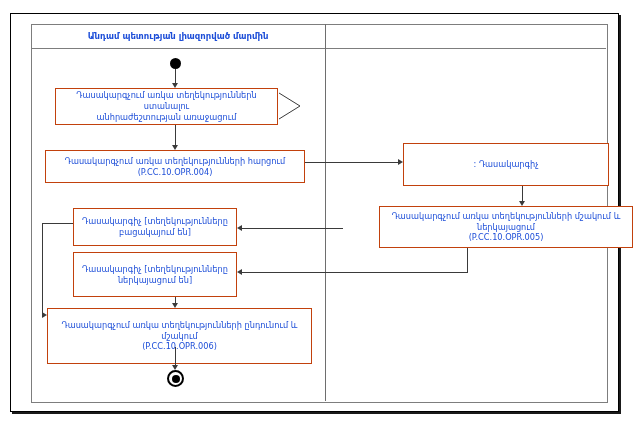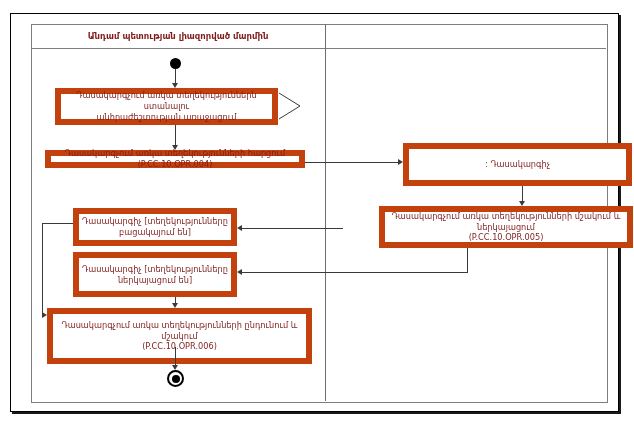--- a/index.html
+++ b/index.html
@@ -1,32 +1,32 @@
 <!DOCTYPE html>
 <html><head>
 <meta charset="utf-8">
 <style>
   html,body{margin:0;padding:0;background:#ffffff;}
   .canvas{position:relative;width:634px;height:423px;background:#ffffff;overflow:hidden;
-          font-family:"DejaVu Sans",sans-serif;color:#7f1d1d;}
+          font-family:"DejaVu Sans",sans-serif;color:#1d4ed8;}
   .frame{position:absolute;left:10px;top:13px;width:607px;height:397px;
          border:1px solid #000;box-shadow:2px 2px 0 #1a1a1a;background:#fff;}
   .table{position:absolute;left:31px;top:24px;width:575px;height:377px;border:1px solid #7d7d7d;}
   .header-row{position:absolute;left:31px;top:24px;width:575px;height:24px;border-bottom:1px solid #7d7d7d;}
   .lane-divider{position:absolute;left:325px;top:24px;width:1px;height:377px;background:#6e6e6e;}
   .lane-label{position:absolute;top:24px;height:24px;display:flex;align-items:center;justify-content:center;
               font-size:8.5px;font-weight:bold;}
   .lane-label.left{left:31px;width:294px;}
   .lane-label.right{left:326px;width:280px;}
-  .box{position:absolute;background:#fff;border:6px solid #c2410c;display:flex;flex-direction:column;
+  .box{position:absolute;background:#fff;border:1px solid #c2410c;display:flex;flex-direction:column;
        align-items:center;justify-content:center;text-align:center;font-size:8.2px;line-height:1.32;
        padding:1px 3px;box-sizing:border-box;}
   .b1{left:55px;top:88px;width:223px;height:37px;}
-  .b2{left:45px;top:150px;width:260px;height:18px;}
-  .bA{left:403px;top:143px;width:229px;height:43px;}
+  .b2{left:45px;top:150px;width:260px;height:33px;}
+  .bA{left:403px;top:143px;width:206px;height:43px;}
   .bB{left:343px;top:206px;width:254px;height:42px;margin-left:36px;}
   .b3{left:73px;top:208px;width:164px;height:38px;}
   .b4{left:73px;top:252px;width:164px;height:45px;}
   .b5{left:47px;top:308px;width:265px;height:56px;}
   .start-node{position:absolute;left:170px;top:58px;width:11px;height:11px;border-radius:50%;background:#000;}
   .end-node{position:absolute;left:167px;top:370px;width:17px;height:17px;border-radius:50%;
             border:2px solid #000;box-sizing:border-box;display:flex;align-items:center;justify-content:center;background:#fff;}
   .end-node .core{width:8px;height:8px;border-radius:50%;background:#000;}
   .ln{position:absolute;background:#3a3a3a;}
   .c1{left:175px;top:69px;width:1px;height:15px;}

